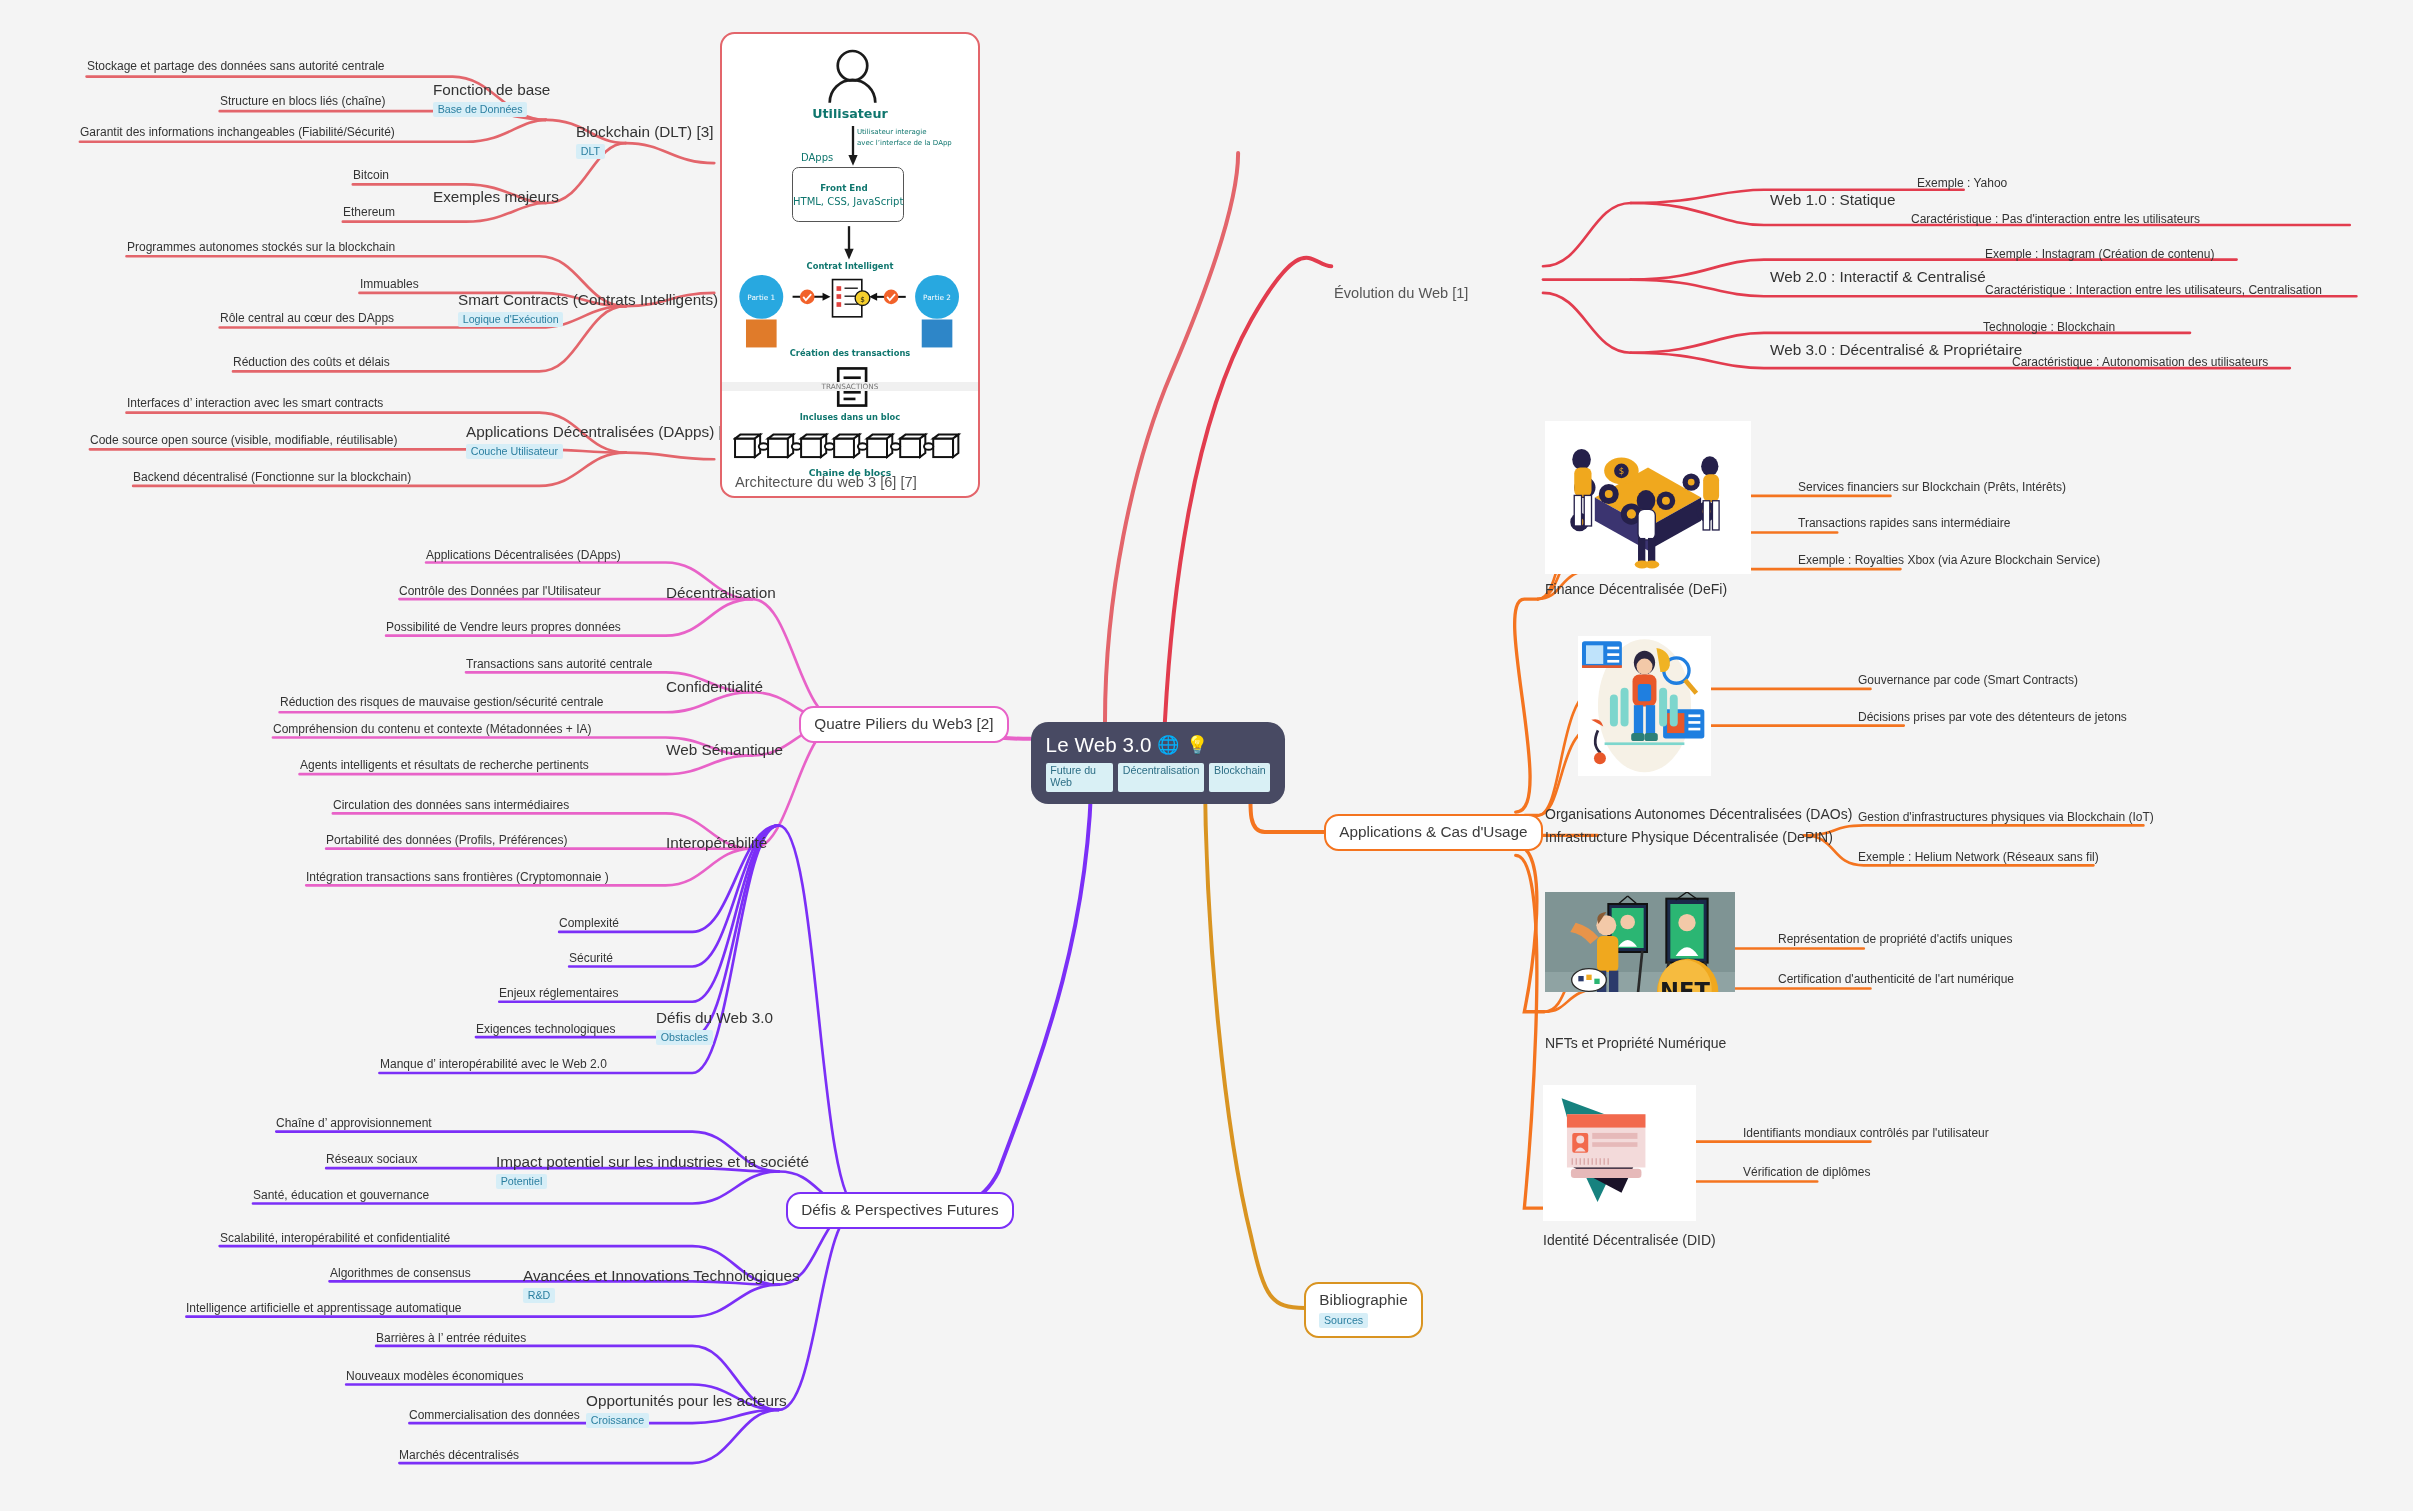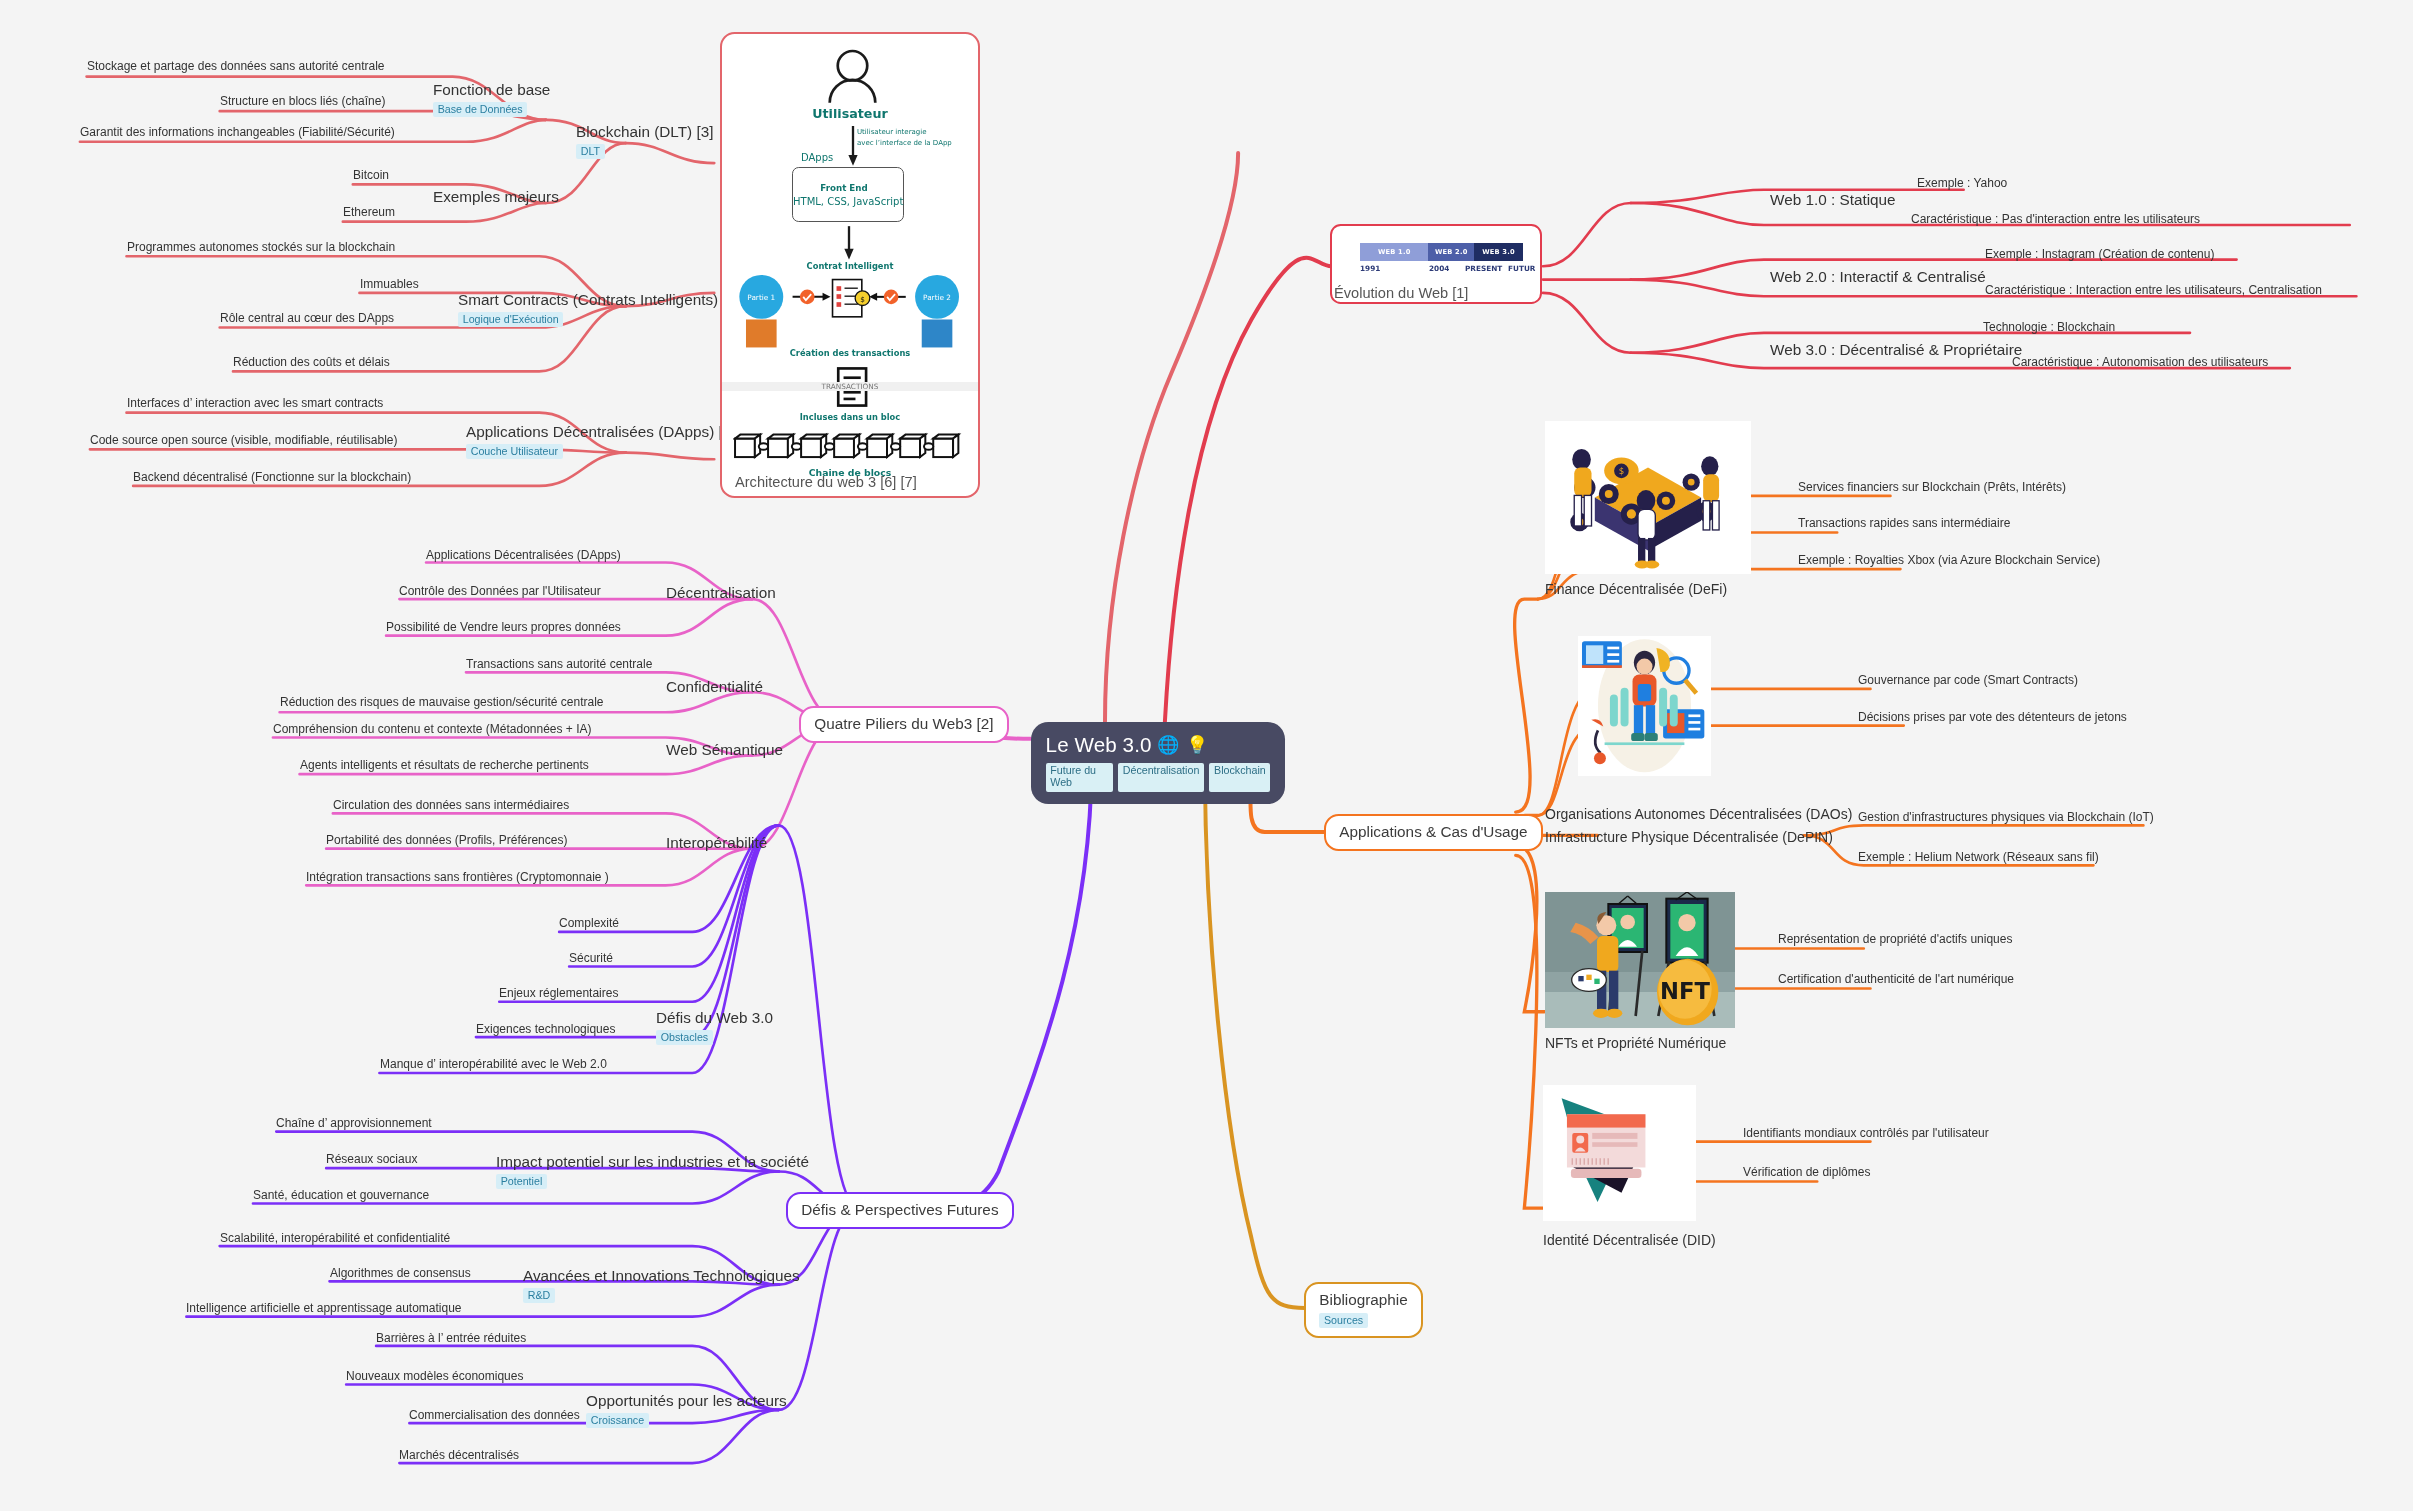--- a/index.html
+++ b/index.html
@@ -445,33 +445,20 @@
             <ellipse cx="195" cy="28" rx="7" ry="5"></ellipse>
           <ellipse cx="245" cy="28" rx="7" ry="5"></ellipse>
             <ellipse cx="295" cy="28" rx="7" ry="5"></ellipse>
         </g>
       </svg>
       <div class="arch-label" style="left:0;right:0;top:433px;font-size:9.3px;font-weight:bold;">Chaine de blocs</div>
     </div>
   </div>
   <div id="arch-caption">Architecture du web 3 [6] [7]</div>
 
-  <div id="evo-panel">
-    <div id="evo-bar">
-      <div style="width:42%;background:#8f9ed8;">WEB 1.0</div>
-      <div style="width:28%;background:#4d5fa8;">WEB 2.0</div>
-      <div style="width:30%;background:#1f2d63;">WEB 3.0</div>
-    </div>
-    <div id="evo-years">
-      <span style="left:0;">1991</span>
-      <span style="left:69px;">2004</span>
-      <span style="left:105px;">PRESENT</span>
-      <span style="left:148px;">FUTUR</span>
-    </div>
-  </div>
   <div id="evo-caption">Évolution du Web [1]</div>
 
   <div class="node topic" style="left:1770px; top:191px;">Web 1.0 : Statique</div>
   <div class="node leaf" style="left:1917px; top:177px;">Exemple : Yahoo</div>
   <div class="node leaf" style="left:1911px; top:213px;">Caractéristique : Pas d'interaction entre les utilisateurs</div>
 
   <div class="node topic" style="left:1770px; top:268px;">Web 2.0 : Interactif &amp; Centralisé</div>
   <div class="node leaf" style="left:1985px; top:248px;">Exemple : Instagram (Création de contenu)</div>
   <div class="node leaf" style="left:1985px; top:284px;">Caractéristique : Interaction entre les utilisateurs, Centralisation</div>
 
@@ -637,21 +624,21 @@
     </svg>
   </div>
   <div class="imgcaption" style="left:1545px; top:806px;">Organisations Autonomes Décentralisées (DAOs)</div>
   <div class="node leaf" style="left:1858px; top:674px;">Gouvernance par code (Smart Contracts)</div>
   <div class="node leaf" style="left:1858px; top:711px;">Décisions prises par vote des détenteurs de jetons</div>
 
   <div class="imgcaption" style="left:1545px; top:829px;">Infrastructure Physique Décentralisée (DePIN)</div>
   <div class="node leaf" style="left:1858px; top:811px;">Gestion d'infrastructures physiques via Blockchain (IoT)</div>
   <div class="node leaf" style="left:1858px; top:851px;">Exemple : Helium Network (Réseaux sans fil)</div>
 
-  <div class="imgcard" style="left:1545px; top:892px; width:190px; height:136px;">
+  <div class="imgcard" style="left:1545px; top:892px; width:190px; height:100px;">
     <svg class="art" viewBox="0 0 285 205">
       <rect width="285" height="205" fill="#8fa3a3"></rect>
       <rect x="0" y="0" width="285" height="120" fill="#7f9494"></rect>
       <rect x="0" y="150" width="285" height="55" fill="#a9bcba"></rect>
       <rect x="95" y="18" width="58" height="72" fill="#1b2a4a" stroke="#111" stroke-width="3"></rect>
       <rect x="100" y="24" width="48" height="60" fill="#2bb673"></rect>
       <circle cx="124" cy="45" r="11" fill="#f3c9a8"></circle>
       <path d="M110 82 q14 -20 28 0 z" fill="#ffffff"></path>
       <line x1="124" y1="6" x2="110" y2="18" stroke="#111" stroke-width="2"></line>
       <line x1="124" y1="6" x2="138" y2="18" stroke="#111" stroke-width="2"></line>

